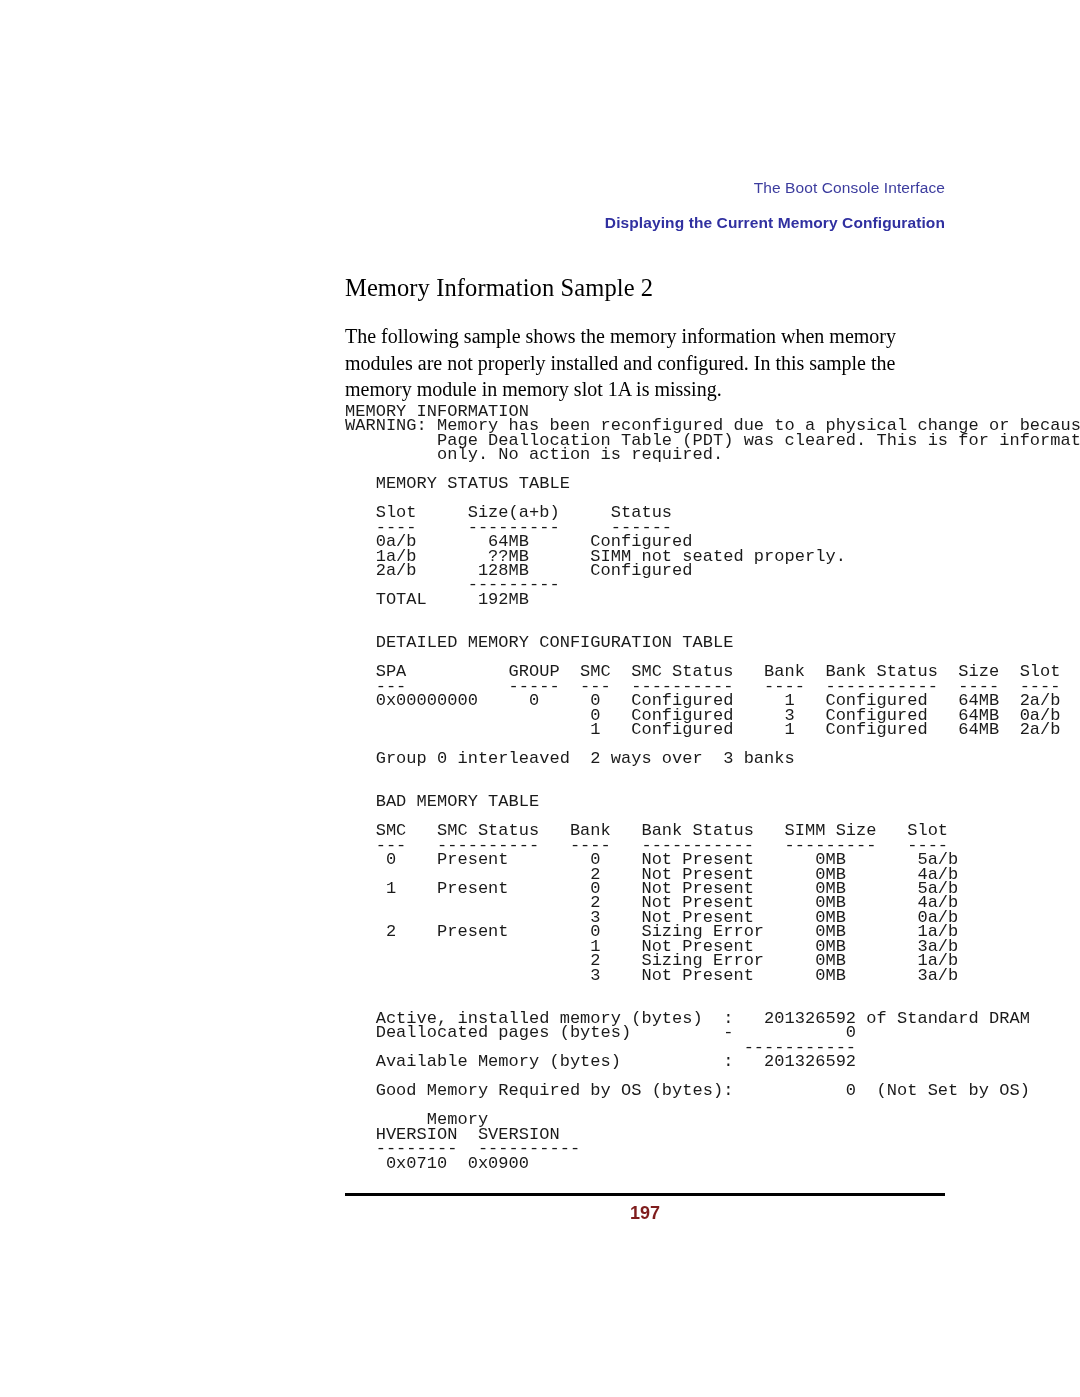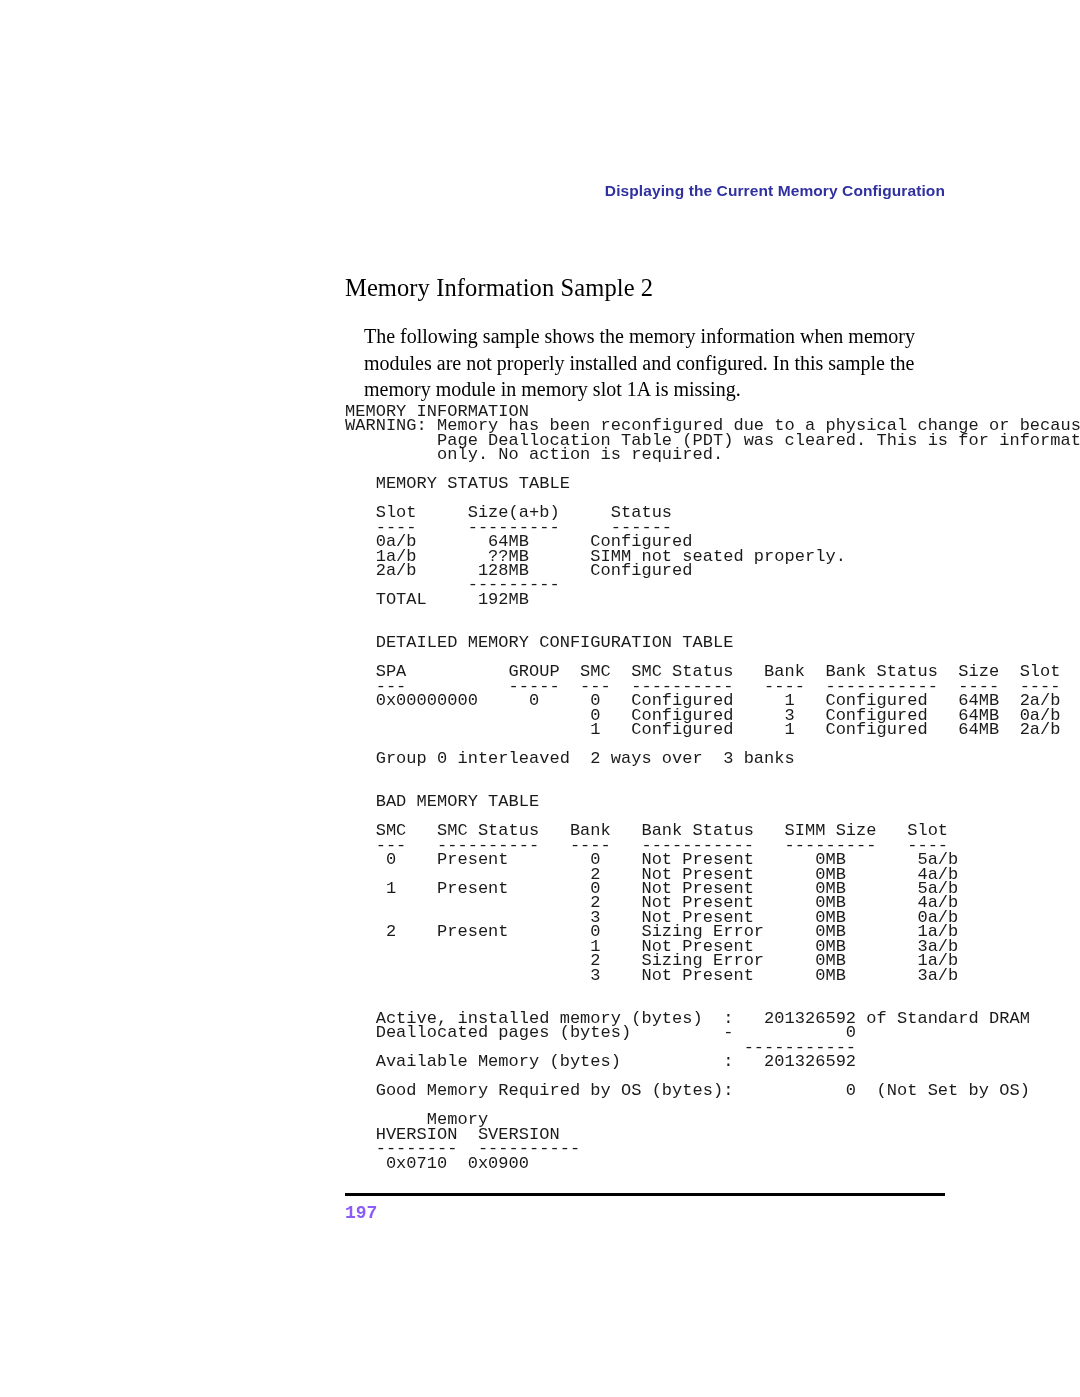--- a/index.html
+++ b/index.html
@@ -31,39 +31,39 @@
     letter-spacing: 0.1px;
     line-height: 20px;
   }
   .header-line2 {
     font-family: "Liberation Sans", "DejaVu Sans", sans-serif;
     font-size: 15.5px;
     font-weight: bold;
     color: #3030a0;
     letter-spacing: 0.1px;
     line-height: 22px;
-    margin-top: 2px;
+    margin-top: 14px;
   }
 
   
   #section-title {
     position: absolute;
     left: 345px;
     top: 258px;
     font-family: "Liberation Serif", "DejaVu Serif", serif;
     font-weight: normal;
     font-size: 24.5px;
     color: #000000;
     letter-spacing: 0.1px;
   }
 
   
   #intro-paragraph {
     position: absolute;
-    left: 364px;
+    left: 345px;
     top: 303px;
     width: 608px;
     font-family: "Liberation Serif", "DejaVu Serif", serif;
     font-size: 20px;
     line-height: 26.5px;
     text-align: left;
     color: #000000;
   }
 
   
@@ -87,31 +87,32 @@
     top: 1193px;
     width: 600px;
     height: 3px;
     background: #000000;
   }
   #page-number {
     position: absolute;
     left: 345px;
     top: 1203px;
     width: 600px;
-    text-align: left;
-    font-family: Liberation Mono, monospace;
+    text-align: center;
+    font-family: Liberation Sans, sans-serif;
     font-weight: bold;
     font-size: 18px;
-    color: #8b5cf6;
+    color: #7f1d1d;
   }
 </style>
 </head>
 <body>
 
 <div id="page-header">
+  <div class="header-line1">The Boot Console Interface</div>
   <div class="header-line2">Displaying the Current Memory Configuration</div>
 </div>
 
 <h1 id="section-title">Memory Information Sample 2</h1>
 
 <p id="intro-paragraph">The following sample shows the memory information when memory modules are not properly installed and configured. In this sample the memory module in memory slot 1A is missing.</p>
 
 <pre id="console-listing">MEMORY INFORMATION
 WARNING: Memory has been reconfigured due to a physical change or because the
          Page Deallocation Table (PDT) was cleared. This is for information

